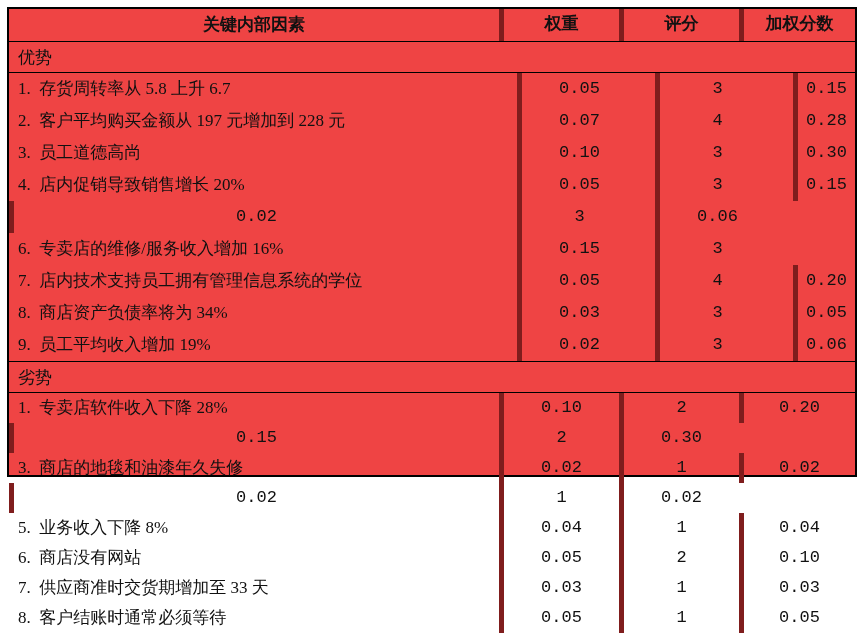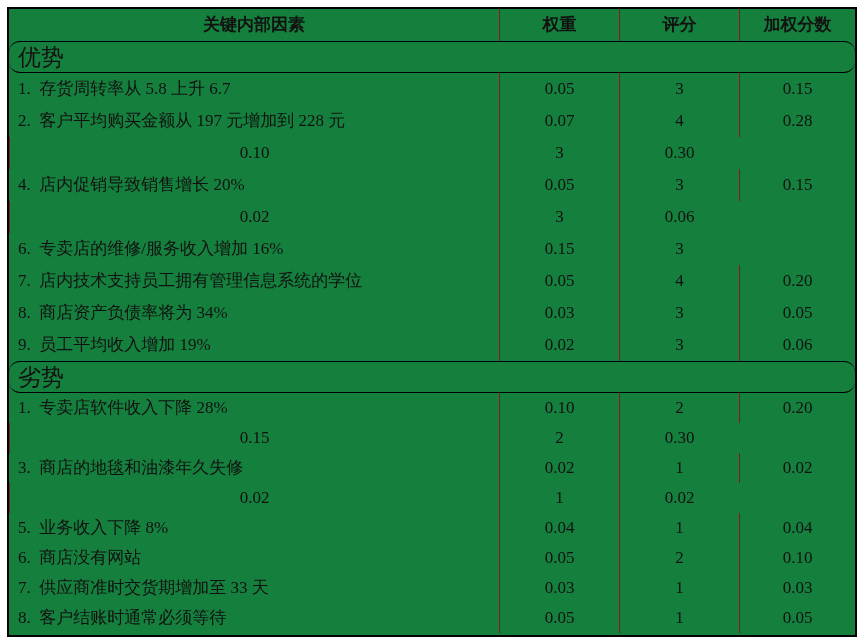--- a/index.html
+++ b/index.html
@@ -11,23 +11,23 @@
     overflow: hidden;
     font-family: "Liberation Serif", "DejaVu Serif", serif;
     color: #111111;
   }
   .ife-table {
     box-sizing: border-box;
     position: absolute;
     left: 7px;
     top: 7px;
     width: 850px;
-    height: 630px;
+    height: 470px;
     border: 2px solid #000000;
-    background: #15803d;
+    background: #ef4444;
     display: flex;
     flex-direction: column;
   }
   .row {
     display: grid;
     grid-template-columns: 490px 120px 120px 1fr;
     flex: 0 0 auto;
   }
   .row > div {
     display: flex;
@@ -47,35 +47,35 @@
   .cell-factor {
     justify-content: flex-start;
     padding-left: 9px;
   }
   .header-row .cell-factor {
     justify-content: center;
     padding-left: 0;
   }
   .cell-weight, .cell-rating, .cell-score {
     justify-content: center;
-    border-left: 1px solid #7f1d1d;
+    border-left: 5px solid #7f1d1d;
+    font-family: Liberation Mono, monospace;
   }
   .section-row {
     height: 32px;
     border-top: 1px solid #000000;
     border-bottom: 1px solid #000000;
     display: flex;
     align-items: center;
     box-sizing: border-box;
-    font-size: 23px;
+    font-size: 17px;
     padding-left: 9px;
     flex: 0 0 auto;
-    border-radius: 11px;
   }
-  .item-row-s { height: 32px; }
+  .item-row-s { height: 32px; gap: 18px; }
   .item-row-w { height: 30px; }
 </style>
 </head>
 <body>
 
 <div class="ife-table">
 
   <div class="row header-row">
     <div class="cell-factor">关键内部因素</div>
     <div class="cell-weight">权重</div>
@@ -91,20 +91,21 @@
     <div class="cell-rating">3</div>
     <div class="cell-score">0.15</div>
   </div>
   <div class="row item-row-s">
     <div class="cell-factor">2.  客户平均购买金额从 197 元增加到 228 元</div>
     <div class="cell-weight">0.07</div>
     <div class="cell-rating">4</div>
     <div class="cell-score">0.28</div>
   </div>
   <div class="row item-row-s">
+    <div class="cell-factor">3.  员工道德高尚</div>
     <div class="cell-weight">0.10</div>
     <div class="cell-rating">3</div>
     <div class="cell-score">0.30</div>
   </div>
   <div class="row item-row-s">
     <div class="cell-factor">4.  店内促销导致销售增长 20%</div>
     <div class="cell-weight">0.05</div>
     <div class="cell-rating">3</div>
     <div class="cell-score">0.15</div>
   </div>

